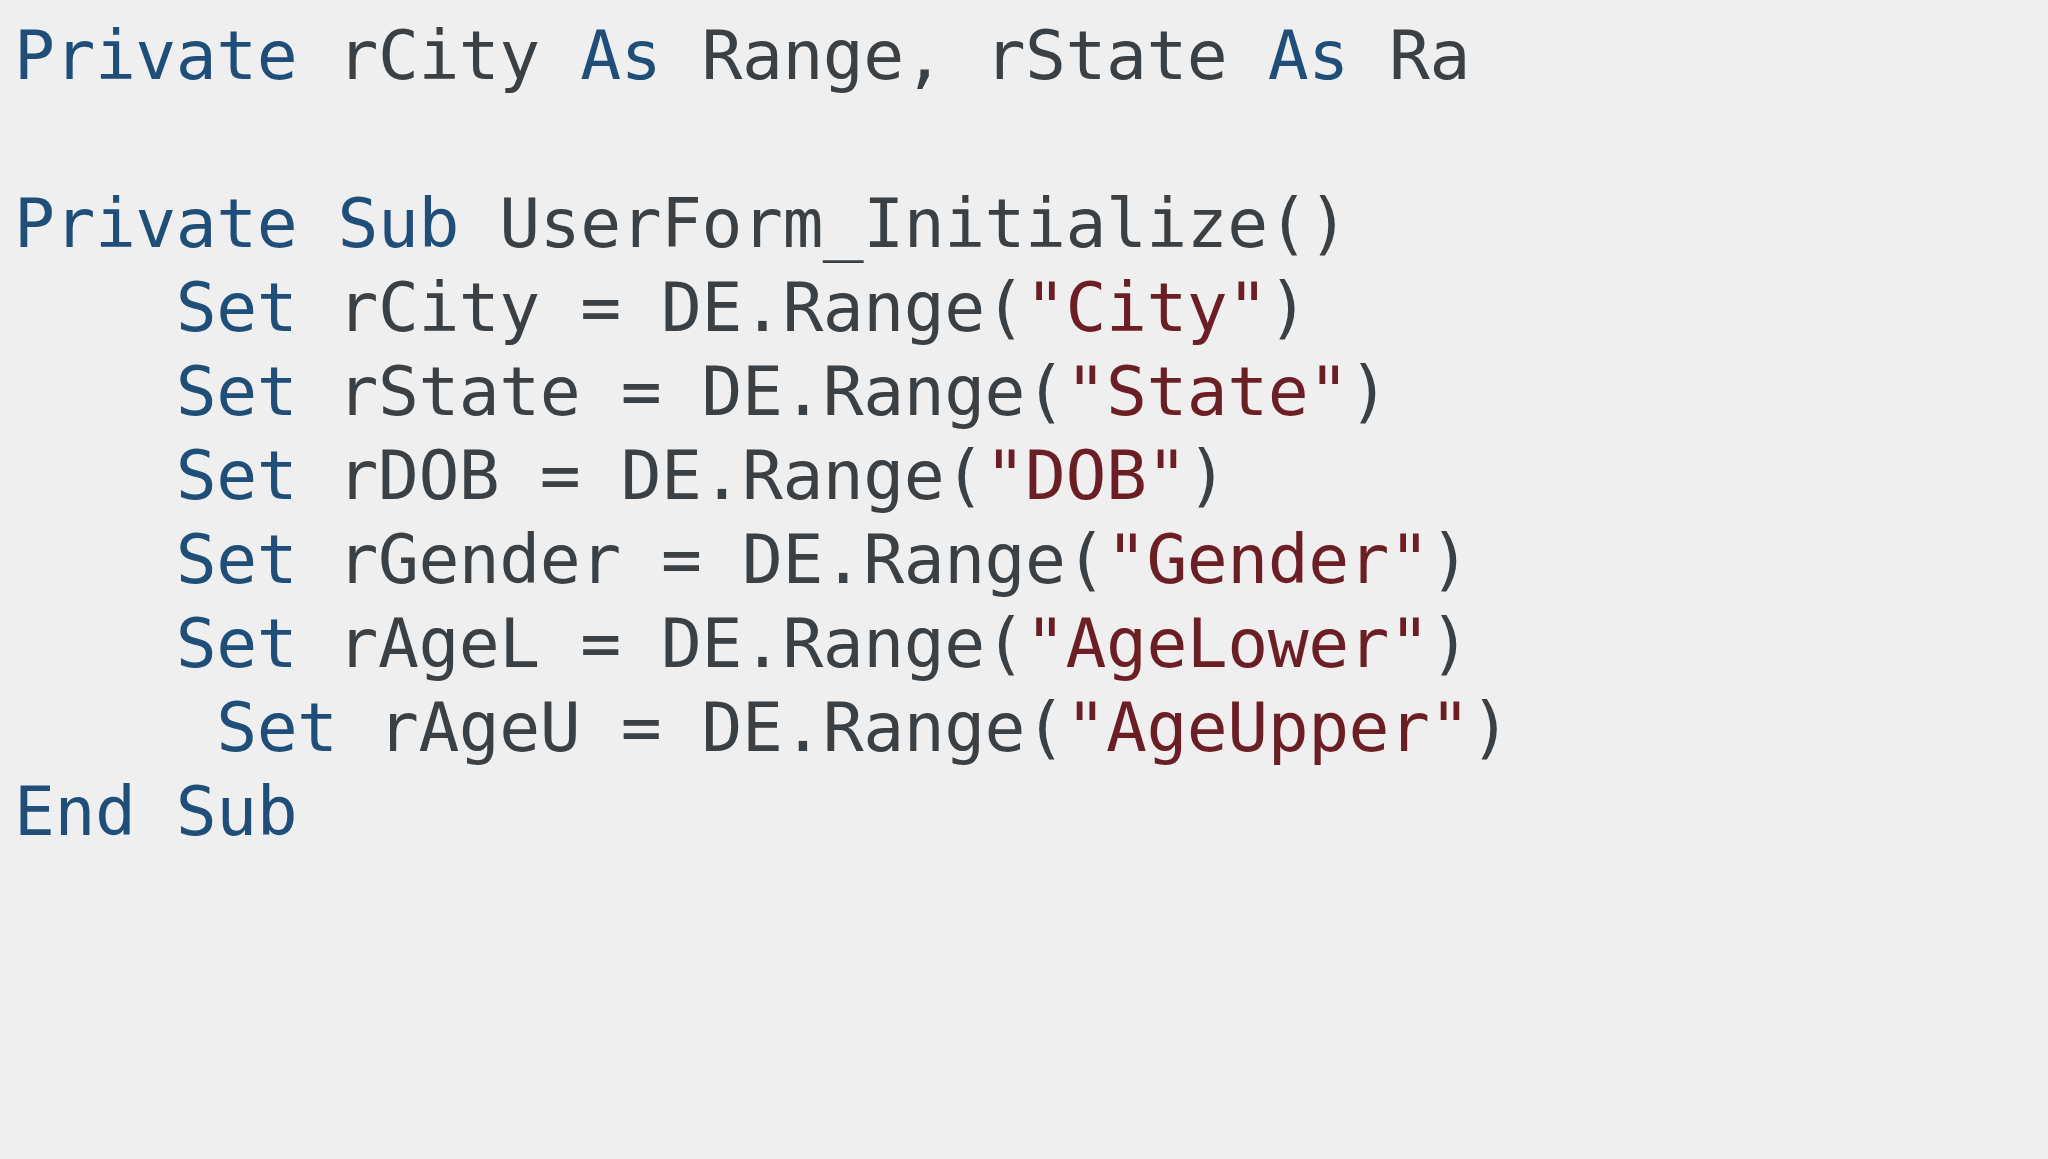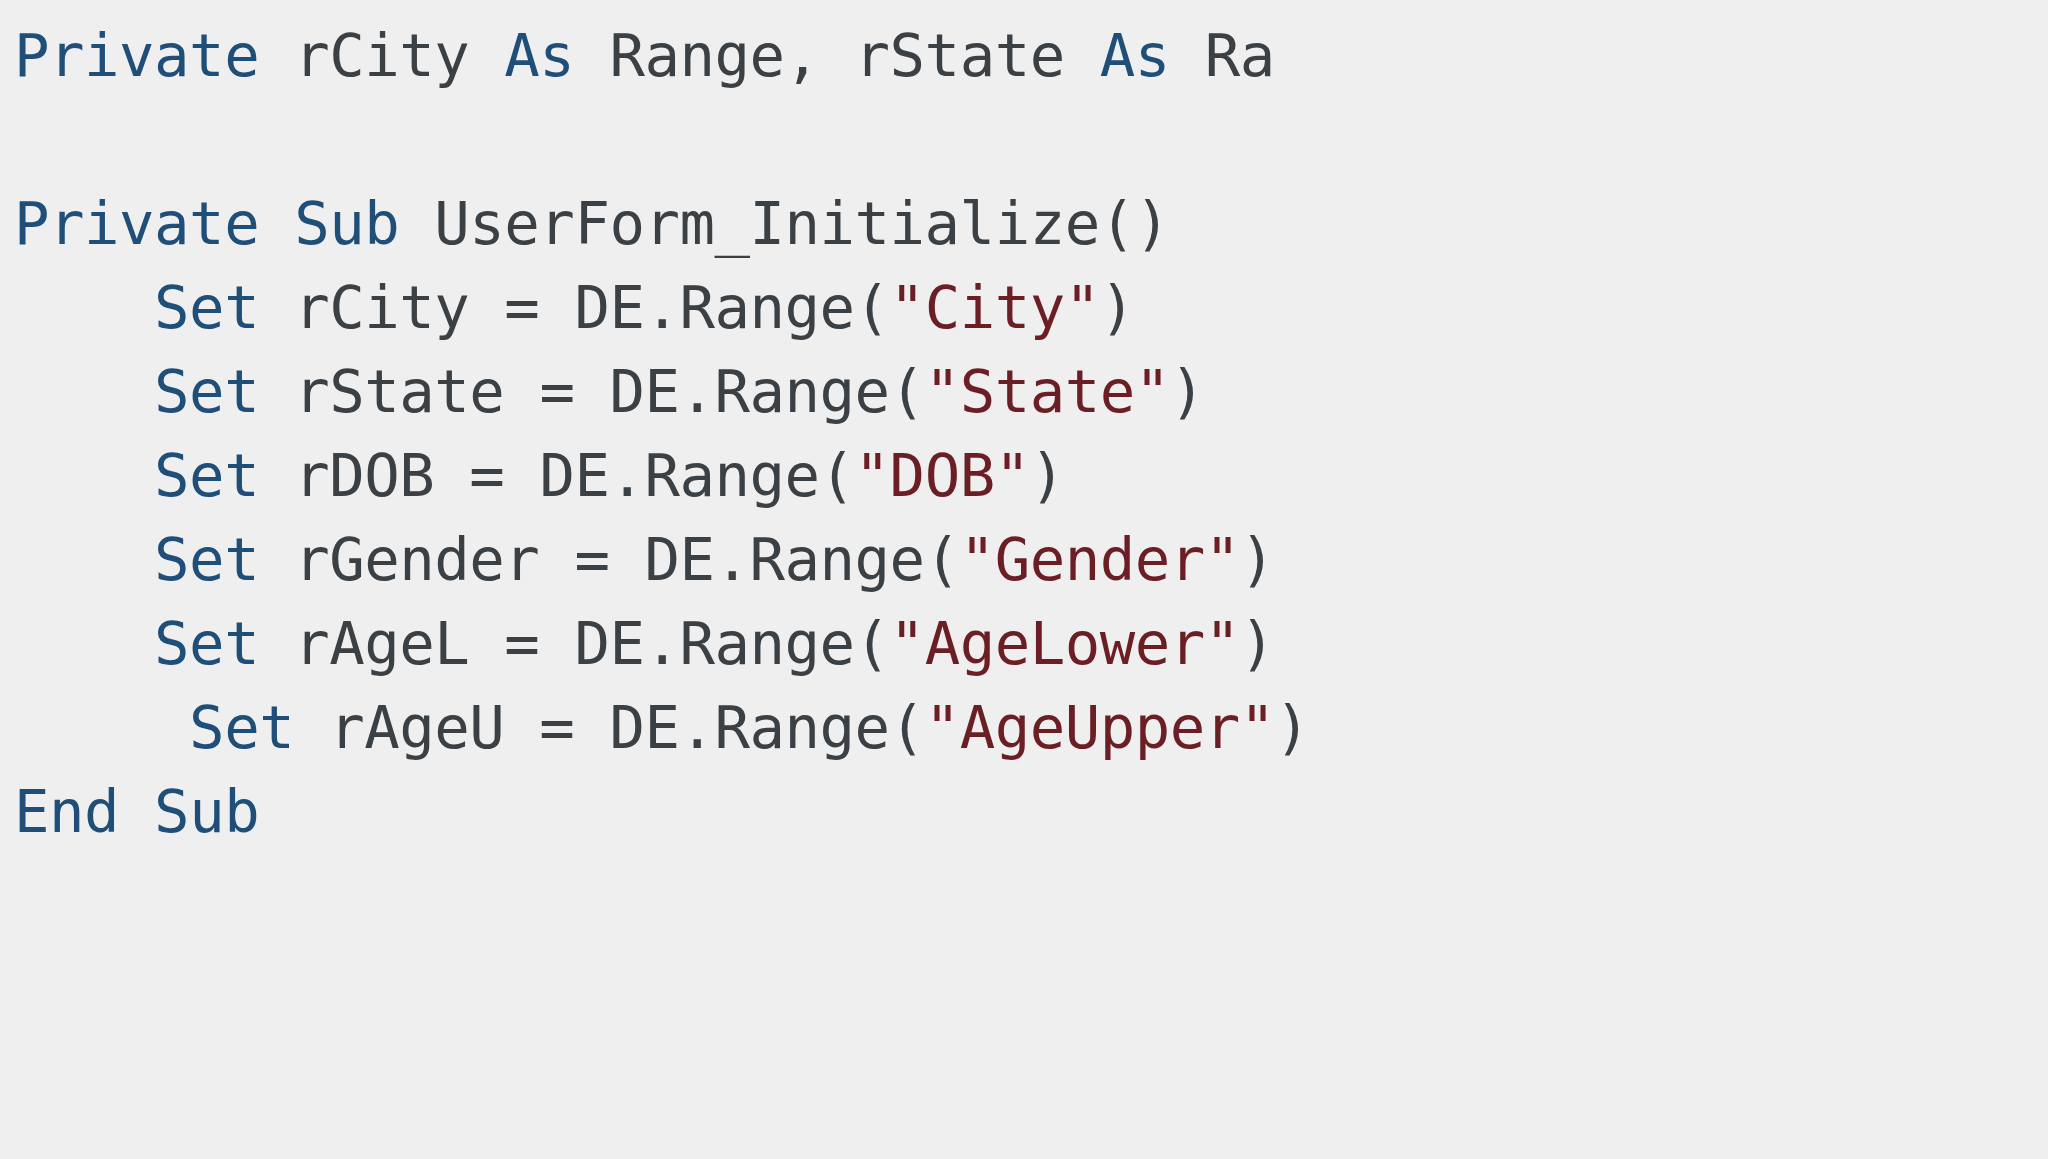--- a/index.html
+++ b/index.html
@@ -20,21 +20,21 @@
     height: 1159px;
     background: #efefef;
     overflow: hidden;
     box-sizing: border-box;
     padding: 14px 0 0 0;
   }
   .code-block {
     display: block;
     white-space: pre;
     font-family: "DejaVu Sans Mono", "Liberation Mono", monospace;
-    font-size: 59px;
+    font-size: 68px;
     line-height: 84px;
     letter-spacing: -0.5px;
     color: #3b4045;
     margin: 0;
     padding: 0;
   }
   .code-line {
     display: block;
     white-space: pre;
     height: 84px;

